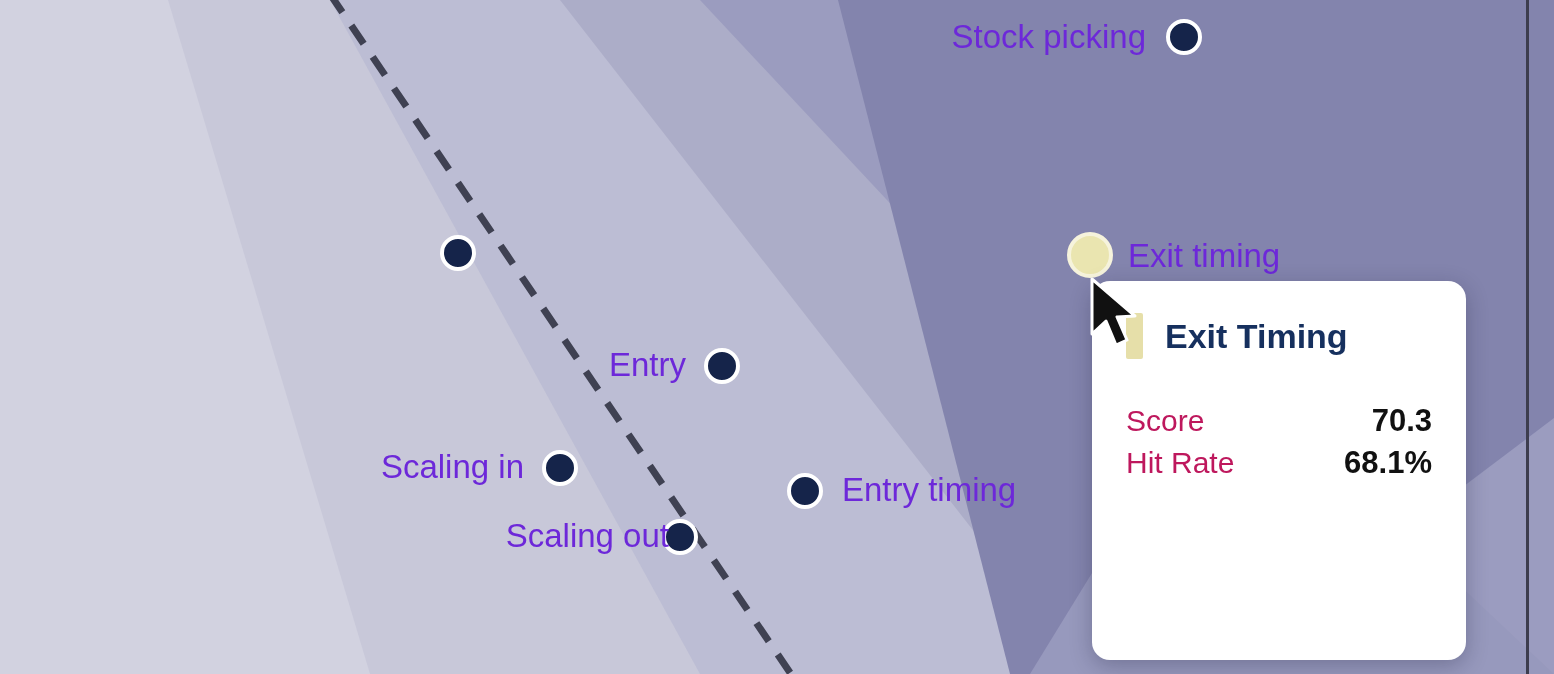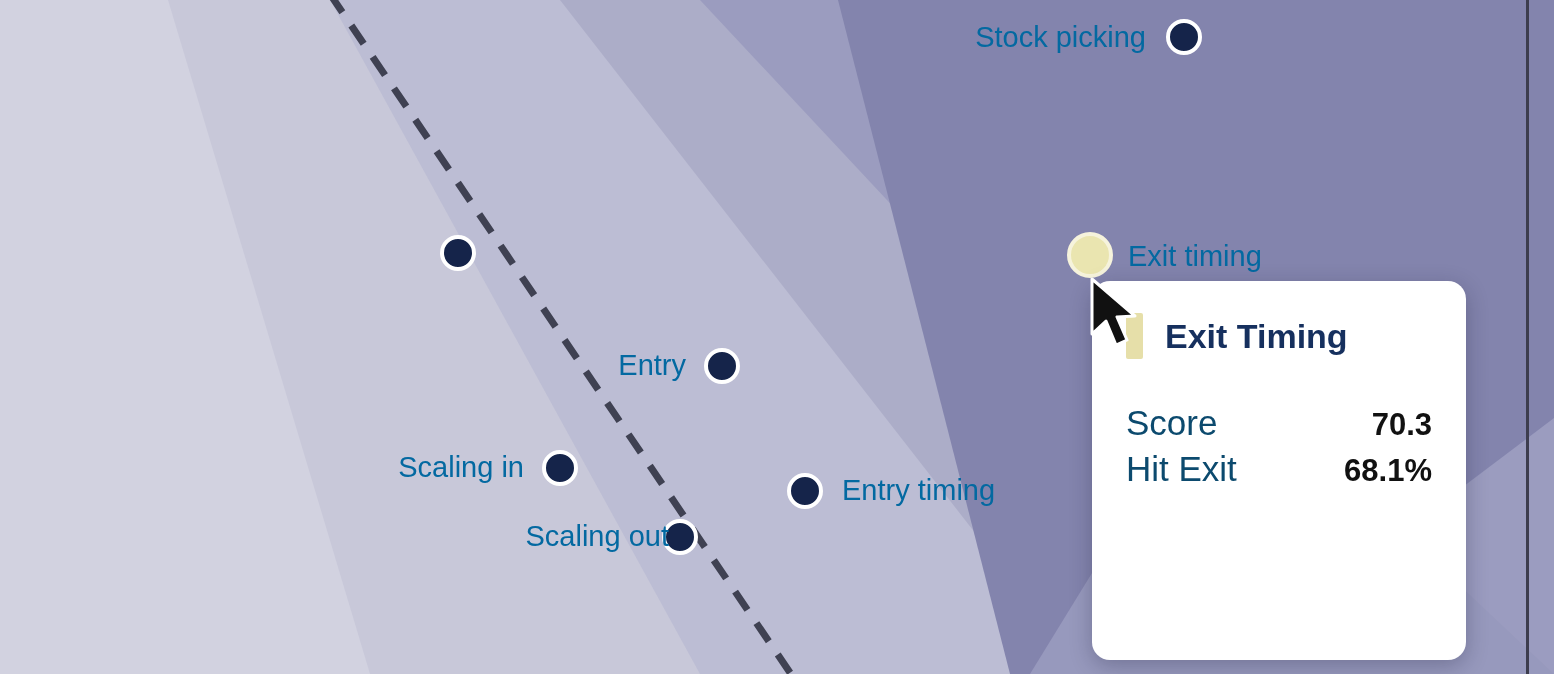--- a/index.html
+++ b/index.html
@@ -62,22 +62,22 @@
   }
   .pt.hl {
     width: 46px;
     height: 46px;
     background: #eae5b0;
     border: 4px solid #f6f3dc;
   }
 
   .pt-label {
     position: absolute;
-    font-size: 29px;
-    color: #0369a1;
+    font-size: 33px;
+    color: #6d28d9;
     white-space: nowrap;
     letter-spacing: 0px;
     transform: translateY(-50%);
   }
   .pt-label.right-of {  }
   .pt-label.left-of {  
     transform: translate(-100%, -50%);
   }
 
   
@@ -113,22 +113,22 @@
     flex-direction: column;
     gap: 6px;
   }
   .tt-row {
     display: flex;
     align-items: baseline;
     justify-content: space-between;
     gap: 20px;
   }
   .tt-key {
-    font-size: 35px;
-    color: #0c4a6e;
+    font-size: 30px;
+    color: #be185d;
     white-space: nowrap;
   }
   .tt-val {
     font-size: 31px;
     font-weight: bold;
     color: #111111;
     white-space: nowrap;
   }
 
   
@@ -187,21 +187,21 @@
     <div class="tt-head">
       <div class="tt-accent"></div>
       <div class="tt-title">Exit Timing</div>
     </div>
     <div class="tt-rows">
       <div class="tt-row">
         <span class="tt-key">Score</span>
         <span class="tt-val">70.3</span>
       </div>
       <div class="tt-row">
-        <span class="tt-key">Hit Exit</span>
+        <span class="tt-key">Hit Rate</span>
         <span class="tt-val">68.1%</span>
       </div>
     </div>
   </div>
 
   <div class="cursor" style="left:1089px; top:277px;">
     <svg width="56" height="74" viewBox="0 0 56 74" xmlns="http://www.w3.org/2000/svg">
       <path d="M3,2 L3,57 L17,44 L27,68 L38,63 L28,40 L46,39 Z" fill="#111111" stroke="#ffffff" stroke-width="3" stroke-linejoin="round"></path>
     </svg>
   </div>

